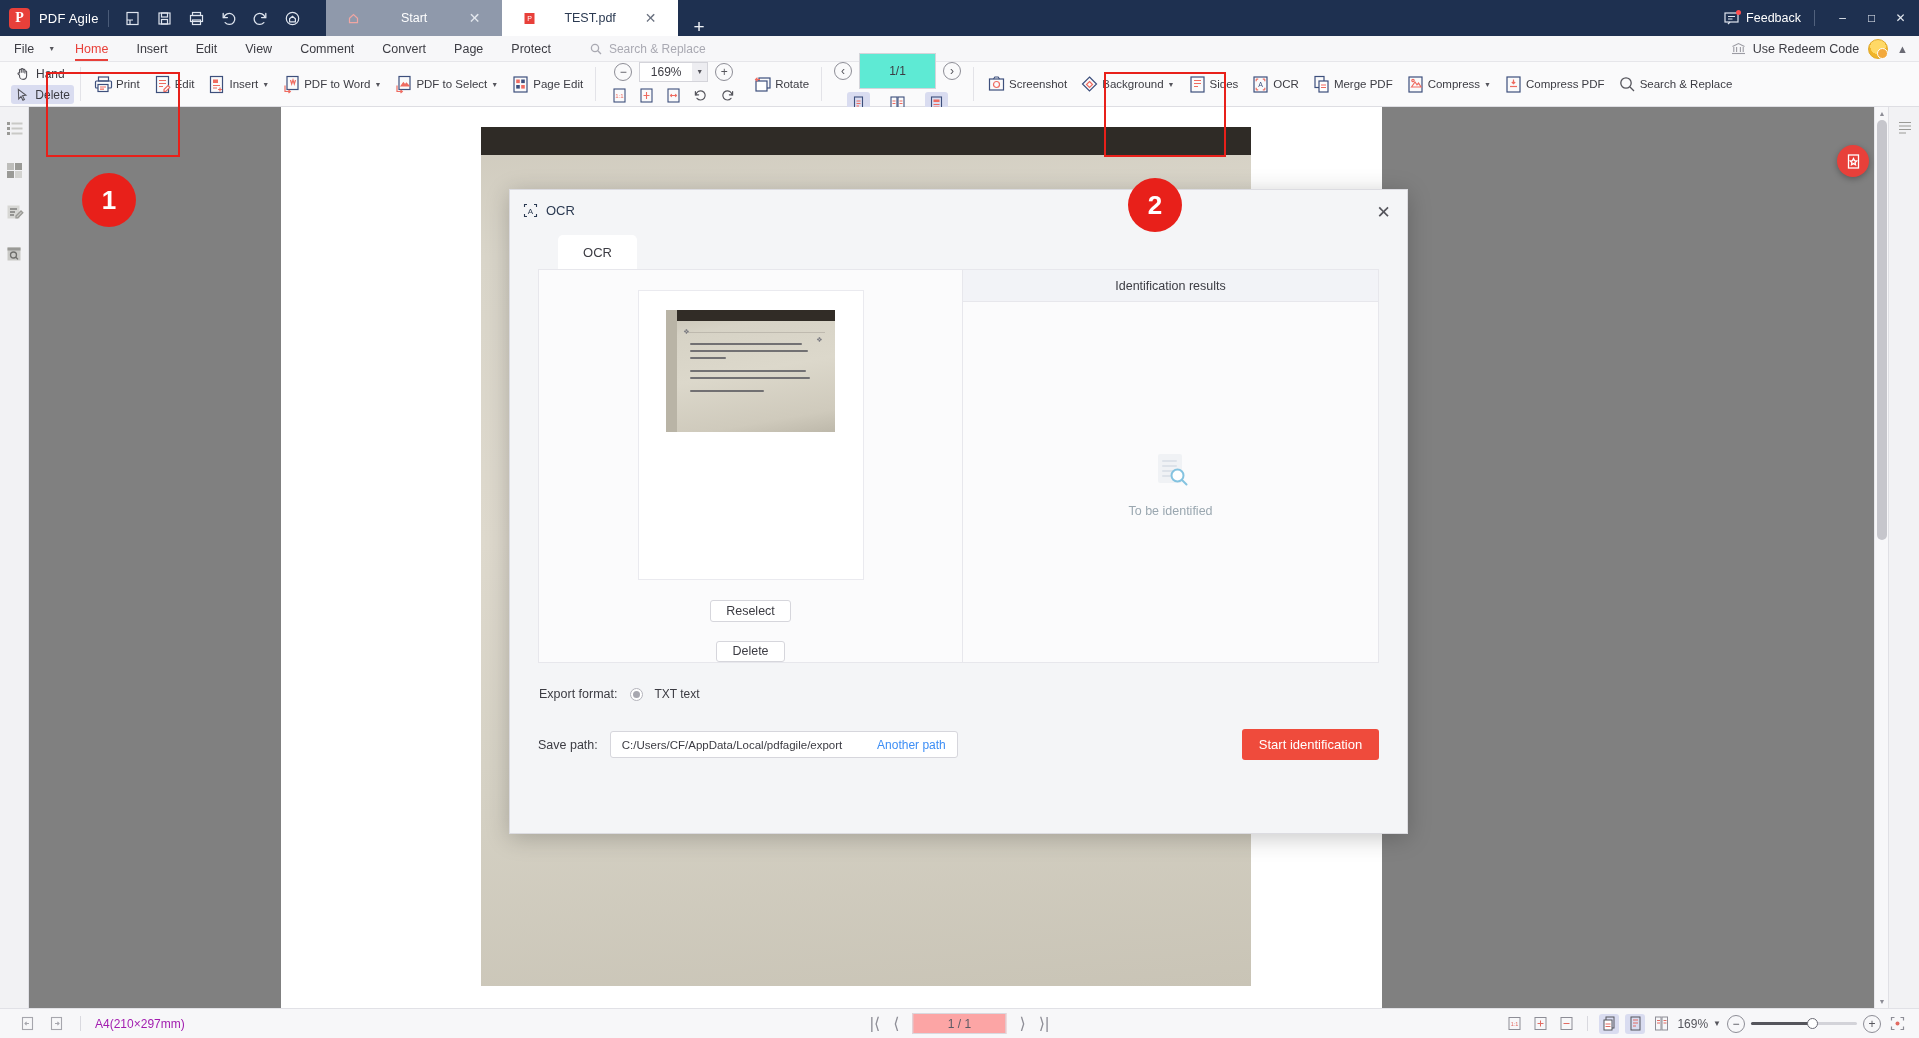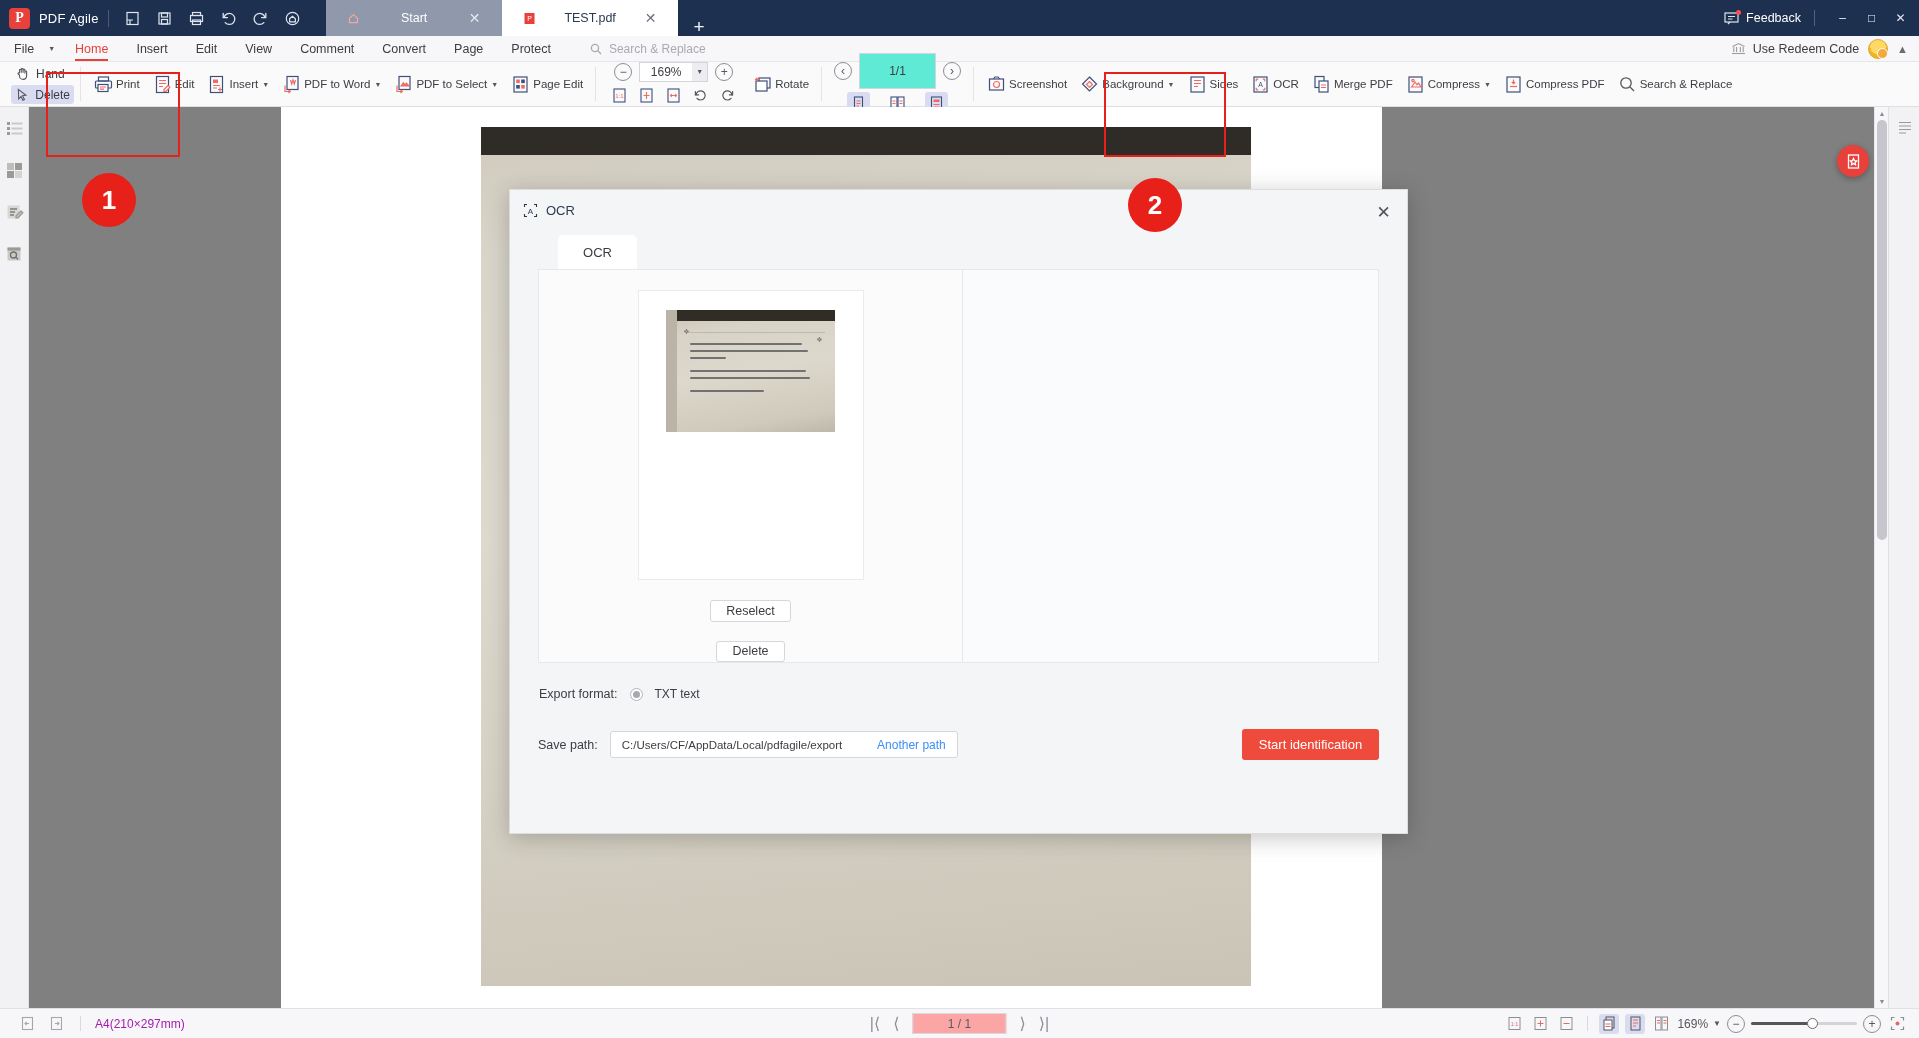--- a/index.html
+++ b/index.html
@@ -762,20 +762,32 @@
                   <div class="pi-tx" style="left:24px; top:80px; width:74px;"></div>
                 </div>
               </div>
             </div>
             <div class="pane-btns">
               <div class="gbtn">Reselect</div>
               <div class="gbtn">Delete</div>
             </div>
           </div>
 
+          <div class="pane-right">
+            <div class="pane-right-head">Identification results</div>
+            <div class="pane-right-body">
+              <svg width="44" height="44" viewBox="0 0 44 44" fill="none">
+                <rect x="9" y="7" width="24" height="29" rx="2" fill="#f0f2f5"></rect>
+                <path d="M14 14h13M14 19h13M14 24h9M14 29h7" stroke="#dde2e9" stroke-width="2" stroke-linecap="round"></path>
+                <circle cx="28.5" cy="28.5" r="6" fill="#fff" stroke="#84c3e0" stroke-width="2"></circle>
+                <path d="M33 33l4.5 4.5" stroke="#84c3e0" stroke-width="2" stroke-linecap="round"></path>
+              </svg>
+              <div class="empty-label">To be identified</div>
+            </div>
+          </div>
         </div>
 
         <div class="row-export">
           <span class="lbl">Export format:</span>
           <span class="radio-on">
               <i></i>
             </span>
           <span class="opt-txt">TXT text</span>
         </div>
 

